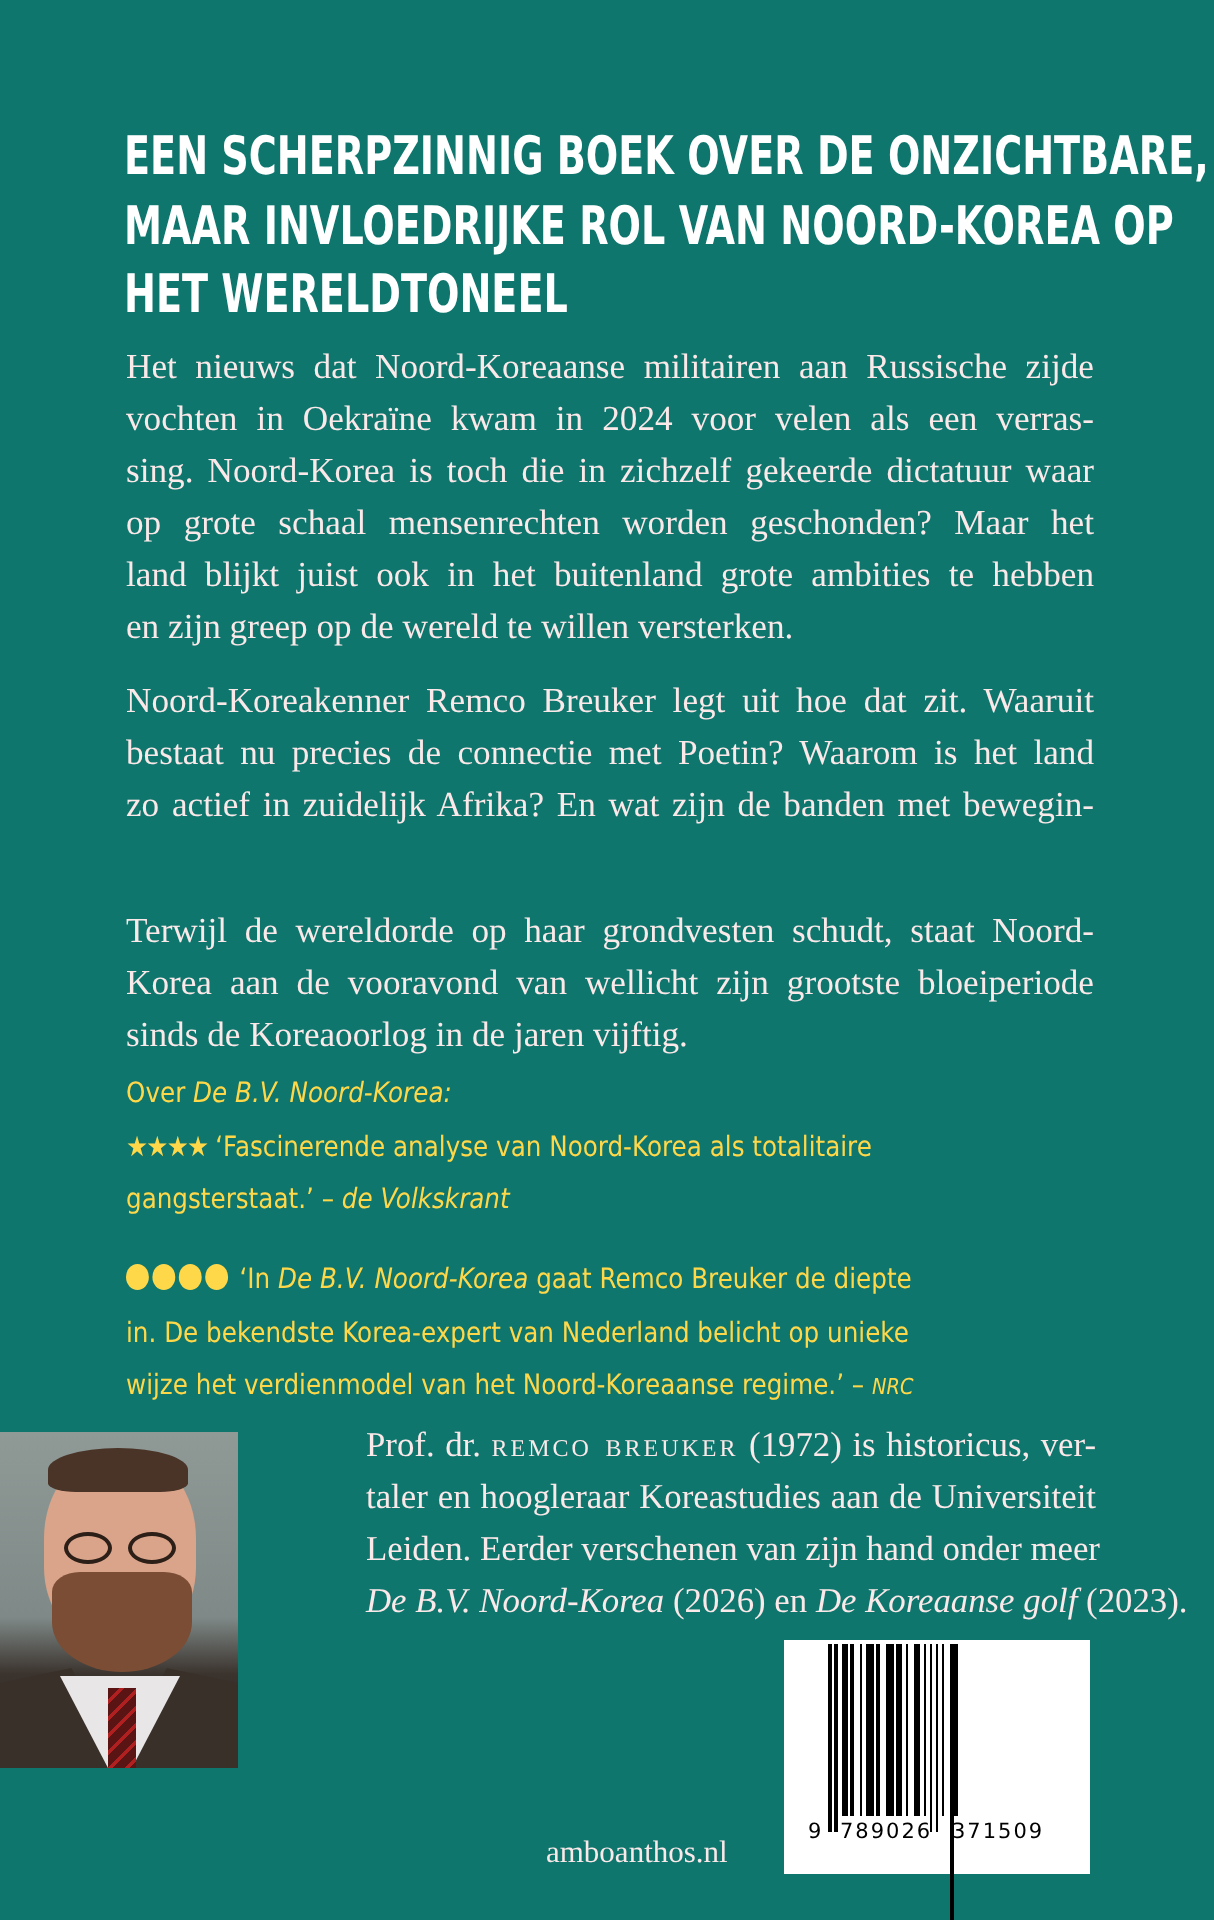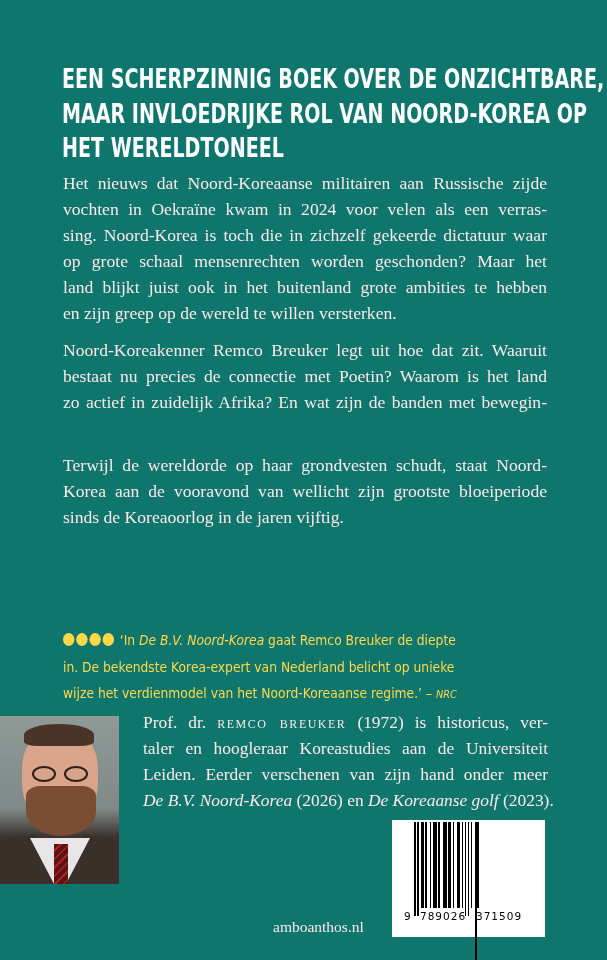--- a/index.html
+++ b/index.html
@@ -46,21 +46,21 @@
   .photo .glasses { position: absolute; left: 28px; top: 50px; width: 64px; height: 16px; }
   .photo .glasses span { position: absolute; top: 0; width: 24px; height: 16px; border: 2px solid #2c1f18; border-radius: 50%; box-sizing: border-box; }
   .photo .collar { position: absolute; left: 30px; top: 122px; width: 60px; height: 46px; background: #e8e6e6; clip-path: polygon(0 0, 100% 0, 60% 100%, 40% 100%); }
   .photo .tie { position: absolute; left: 54px; top: 128px; width: 14px; height: 40px; background: repeating-linear-gradient(135deg, #5a1414 0 4px, #b02020 4px 6px); }
   .photo .jacket { position: absolute; left: 0; top: 118px; width: 119px; height: 50px; background: #3a302a; clip-path: polygon(0 15%, 30% 0, 50% 100%, 70% 0, 100% 15%, 100% 100%, 0 100%); }
   .bio {
     position: absolute; left: 143px; top: 709px; width: 405px;
     font-family: "Liberation Serif", serif; color: #fbe9e9;
     font-size: 17.4px; line-height: 26px;
   }
-  .bio div { white-space: nowrap; text-align: justify; text-align-last: justify; }
+  .bio div { white-space: nowrap; text-align: justify; text-align-last: justify; margin-left: 40px; }
   .bio div.last { text-align-last: left; }
   .sc { font-variant: small-caps; letter-spacing: 1.5px; text-transform: lowercase; }
   .url {
     position: absolute; left: 273px; top: 918px;
     font-family: "Liberation Serif", serif; color: #fbe9e9; font-size: 15.5px;
   }
   .barcode {
     position: absolute; left: 392px; top: 820px; width: 153px; height: 117px;
     background: #ffffff;
   }
@@ -96,20 +96,25 @@
     <div>bestaat nu precies de connectie met Poetin? Waarom is het land</div>
     <div>zo actief in zuidelijk Afrika? En wat zijn de banden met bewegin-</div>
   </div>
 
   <div class="body" id="p3">
     <div>Terwijl de wereldorde op haar grondvesten schudt, staat Noord-</div>
     <div>Korea aan de vooravond van wellicht zijn grootste bloeiperiode</div>
     <div class="last">sinds de Koreaoorlog in de jaren vijftig.</div>
   </div>
 
+  <div class="reviews" id="rev1">
+    <div class="line"><span>Over </span><span class="ital">De B.V. Noord-Korea:</span></div>
+    <div class="line"><span class="stars">★★★★</span> <span>‘Fascinerende analyse van Noord-Korea als totalitaire</span></div>
+    <div class="line"><span>gangsterstaat.’ – </span><span class="ital">de Volkskrant</span></div>
+  </div>
 
   <div class="reviews" id="rev2">
     <div class="line"><span class="dot"></span><span class="dot"></span><span class="dot"></span><span class="dot"></span><span> ‘In </span><span class="ital">De B.V. Noord-Korea</span><span> gaat Remco Breuker de diepte</span></div>
     <div class="line">in. De bekendste Korea-expert van Nederland belicht op unieke</div>
     <div class="line"><span>wijze het verdienmodel van het Noord-Koreaanse regime.’ – </span><span class="small-caps-ital">NRC</span></div>
   </div>
 
   <div class="photo" title="Portrait of Remco Breuker">
     <div class="jacket"></div>
     <div class="collar"></div>

